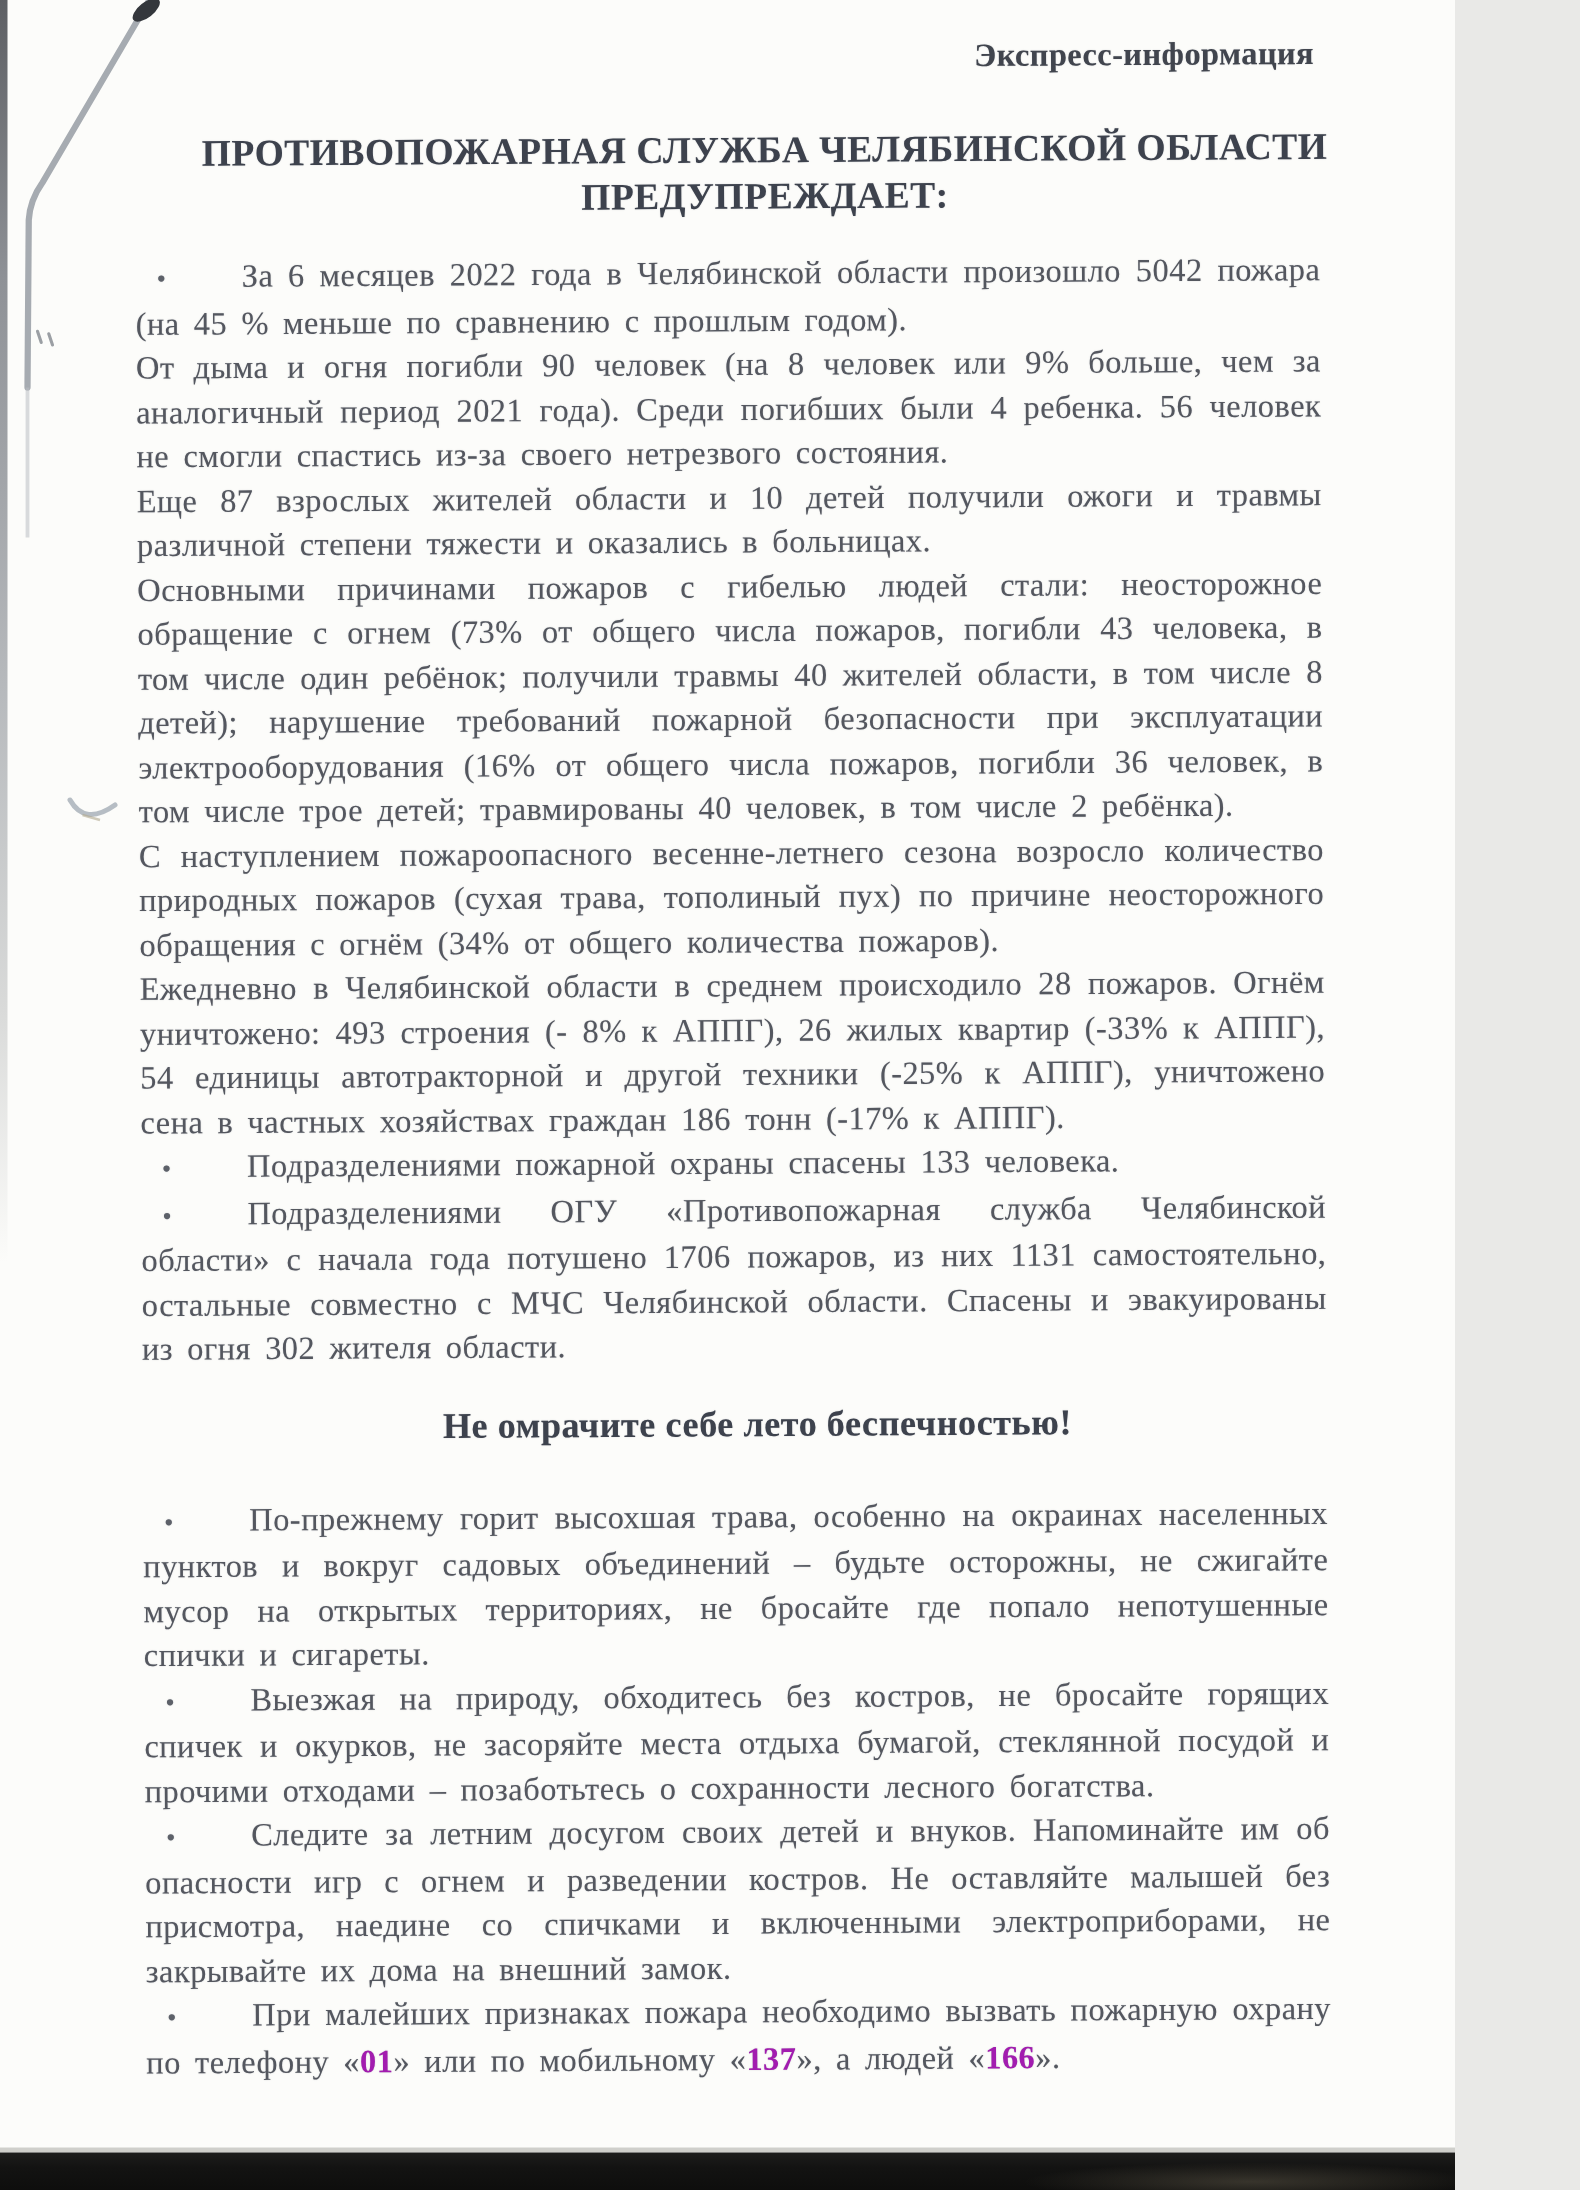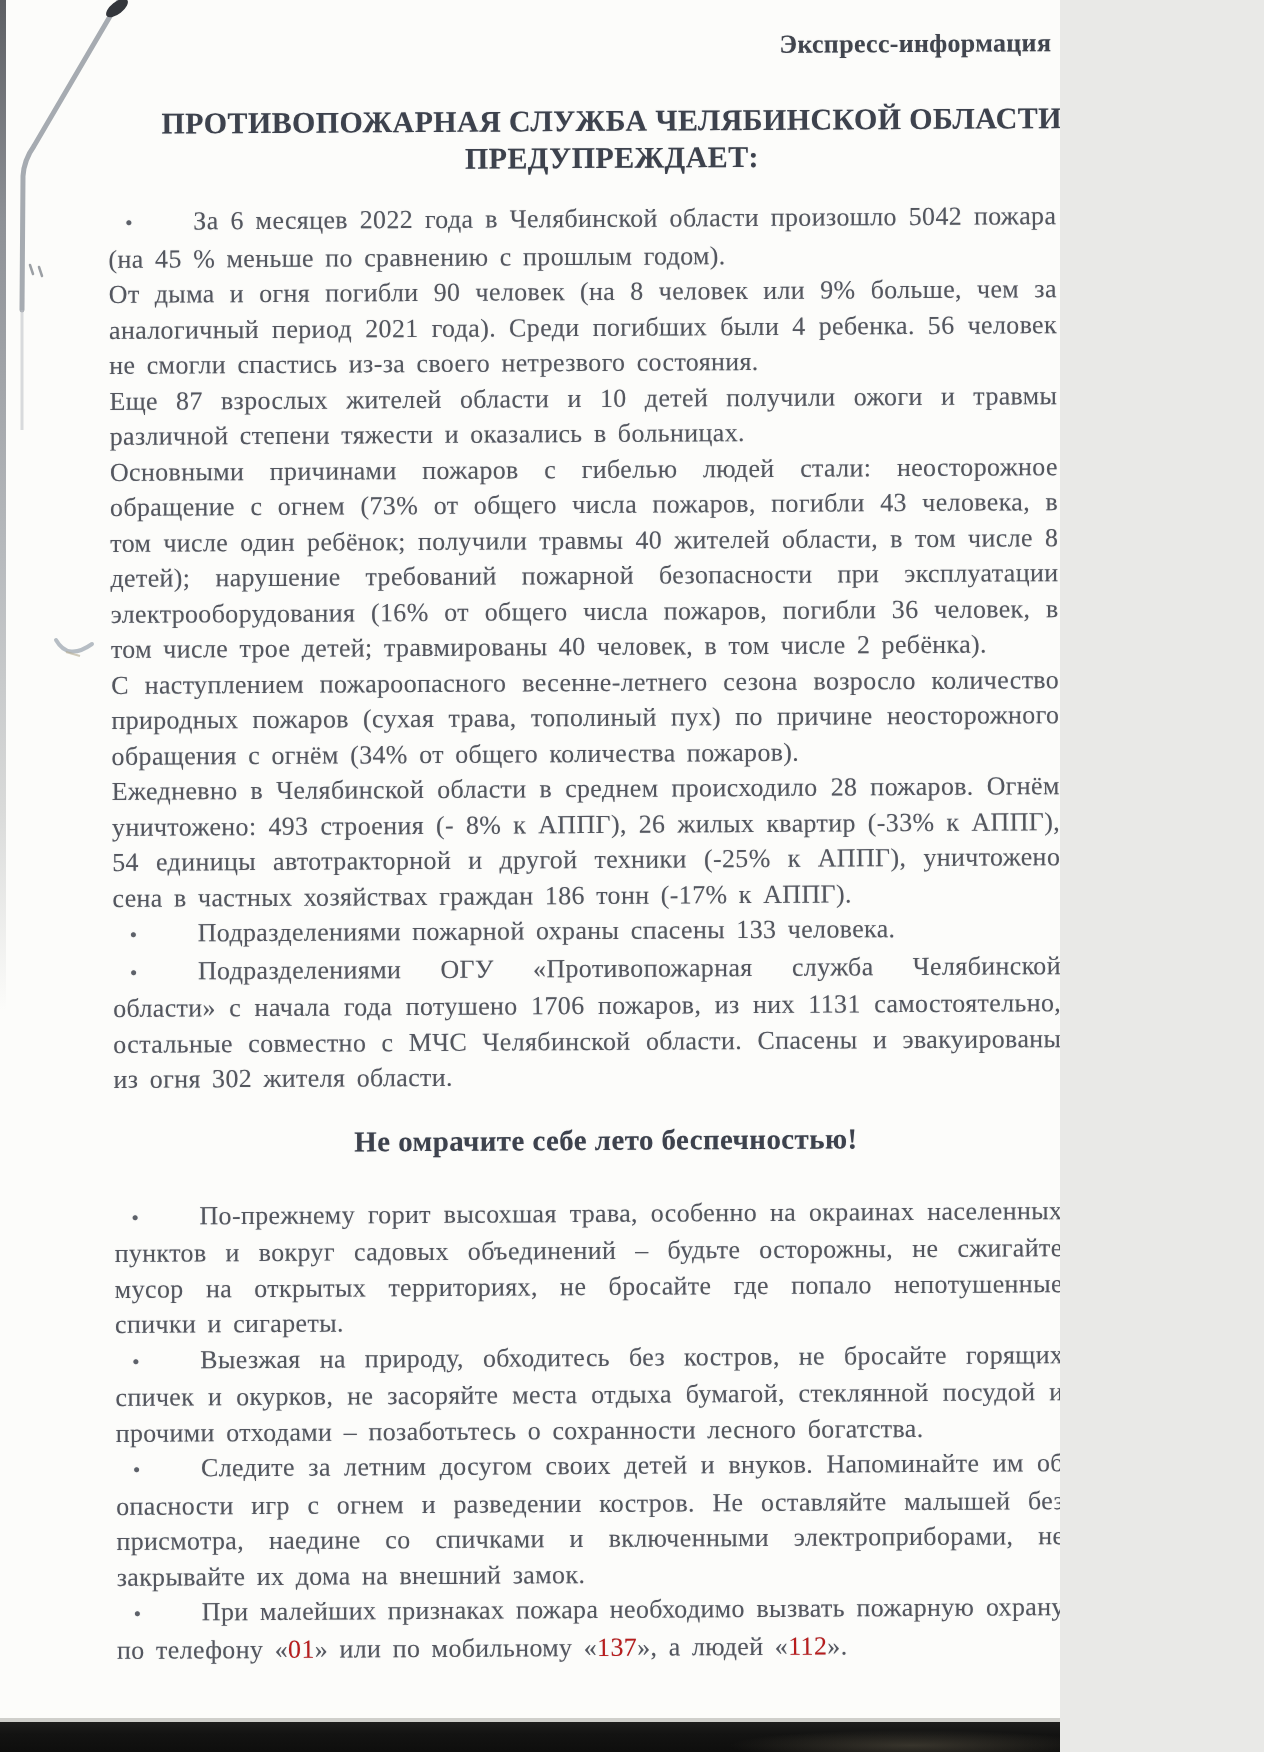--- a/index.html
+++ b/index.html
@@ -4,21 +4,21 @@
 <style>
   html, body { margin: 0; padding: 0; }
   body {
     width: 1264px; height: 1752px;
     background: #e9e9e7;
     overflow: hidden;
     font-family: "Liberation Serif", "DejaVu Serif", serif;
   }
   .page {
     position: relative;
-    width: 1060px; height: 1752px;
+    width: 1164px; height: 1752px;
     background: #fcfcfa;
     overflow: hidden;
   }
   
   .edge-left {
     position: absolute; left: 0; top: 0; width: 6px; height: 1010px;
     background: linear-gradient(to bottom, #5d5f63 0%, #8e9196 22%, #b7babd 55%, #d9dad9 80%, rgba(233,233,231,0) 100%);
     pointer-events: none;
   }
   .artifacts { position: absolute; left: 0; top: 0; pointer-events: none; }
@@ -77,21 +77,21 @@
   }
   .subheading {
     margin: 29px 0 39px 0;
     transform: translateX(18px);
     text-align: center;
     font-size: 29px;
     font-weight: bold;
     color: #3d424d;
     letter-spacing: 0.4px;
   }
-  .phone { font-weight: normal; color: #b91c1c; }
+  .phone { font-weight: bold; color: #a21caf; }
 </style>
 </head>
 <body>
 
 <div class="page">
 
   <div class="edge-left"></div>
 
   <svg class="artifacts" width="1264" height="1752" viewBox="0 0 1264 1752">
 
@@ -138,21 +138,21 @@
     <div class="subheading">Не омрачите себе лето беспечностью!</div>
 
     <div class="bodytext">
 
       <p class="para"><span class="bullet">•</span><span>По-прежнему горит высохшая трава, особенно на окраинах населенных пунктов и вокруг садовых объединений – будьте осторожны,  не сжигайте мусор на открытых территориях, не бросайте где попало непотушенные спички и сигареты.</span></p>
 
       <p class="para"><span class="bullet">•</span><span>Выезжая на природу, обходитесь без костров, не бросайте  горящих спичек и окурков, не засоряйте места отдыха бумагой, стеклянной посудой и прочими отходами – позаботьтесь о сохранности лесного богатства.</span></p>
 
       <p class="para"><span class="bullet">•</span><span>Следите за летним досугом своих детей и внуков. Напоминайте им об опасности игр с огнем и разведении костров. Не оставляйте малышей без присмотра, наедине со спичками и включенными электроприборами, не закрывайте их дома на внешний замок.</span></p>
 
-      <p class="para"><span class="bullet">•</span><span>При  малейших признаках пожара необходимо вызвать пожарную охрану по телефону «</span><span class="phone">01</span><span>» или по мобильному «</span><span class="phone">137</span><span>», а людей «</span><span class="phone">112</span><span>».</span></p>
+      <p class="para"><span class="bullet">•</span><span>При  малейших признаках пожара необходимо вызвать пожарную охрану по телефону «</span><span class="phone">01</span><span>» или по мобильному «</span><span class="phone">137</span><span>», а людей «</span><span class="phone">166</span><span>».</span></p>
 
     </div>
 
   </div>
 
   <div class="band-strip"></div>
   <div class="scanner-band"></div>
 
 </div>
 

